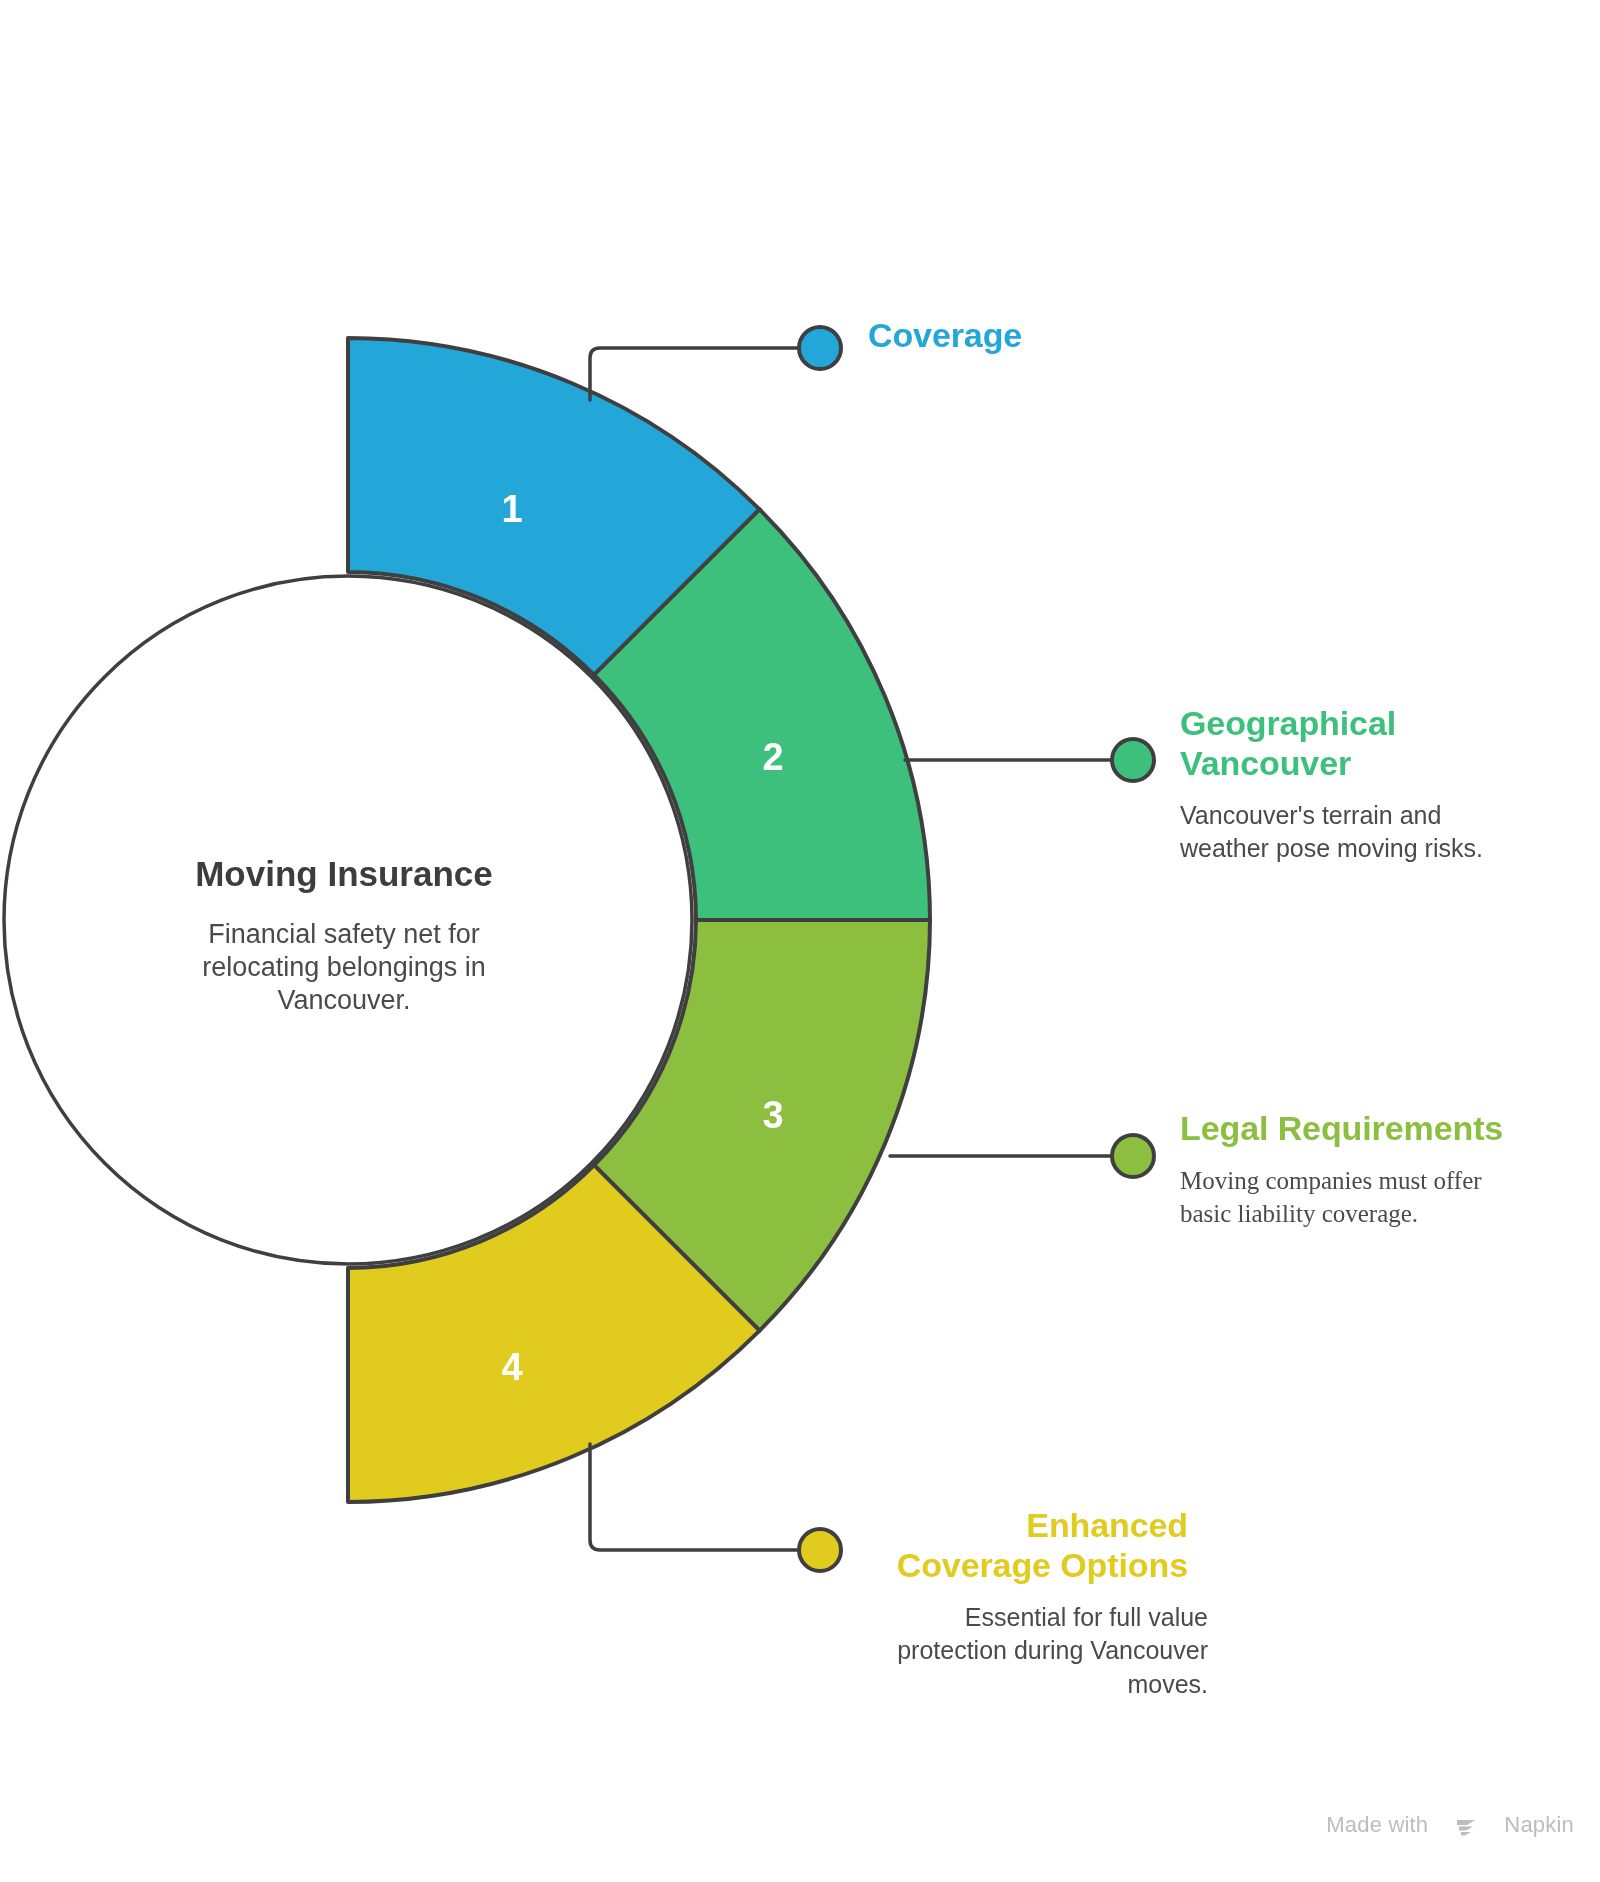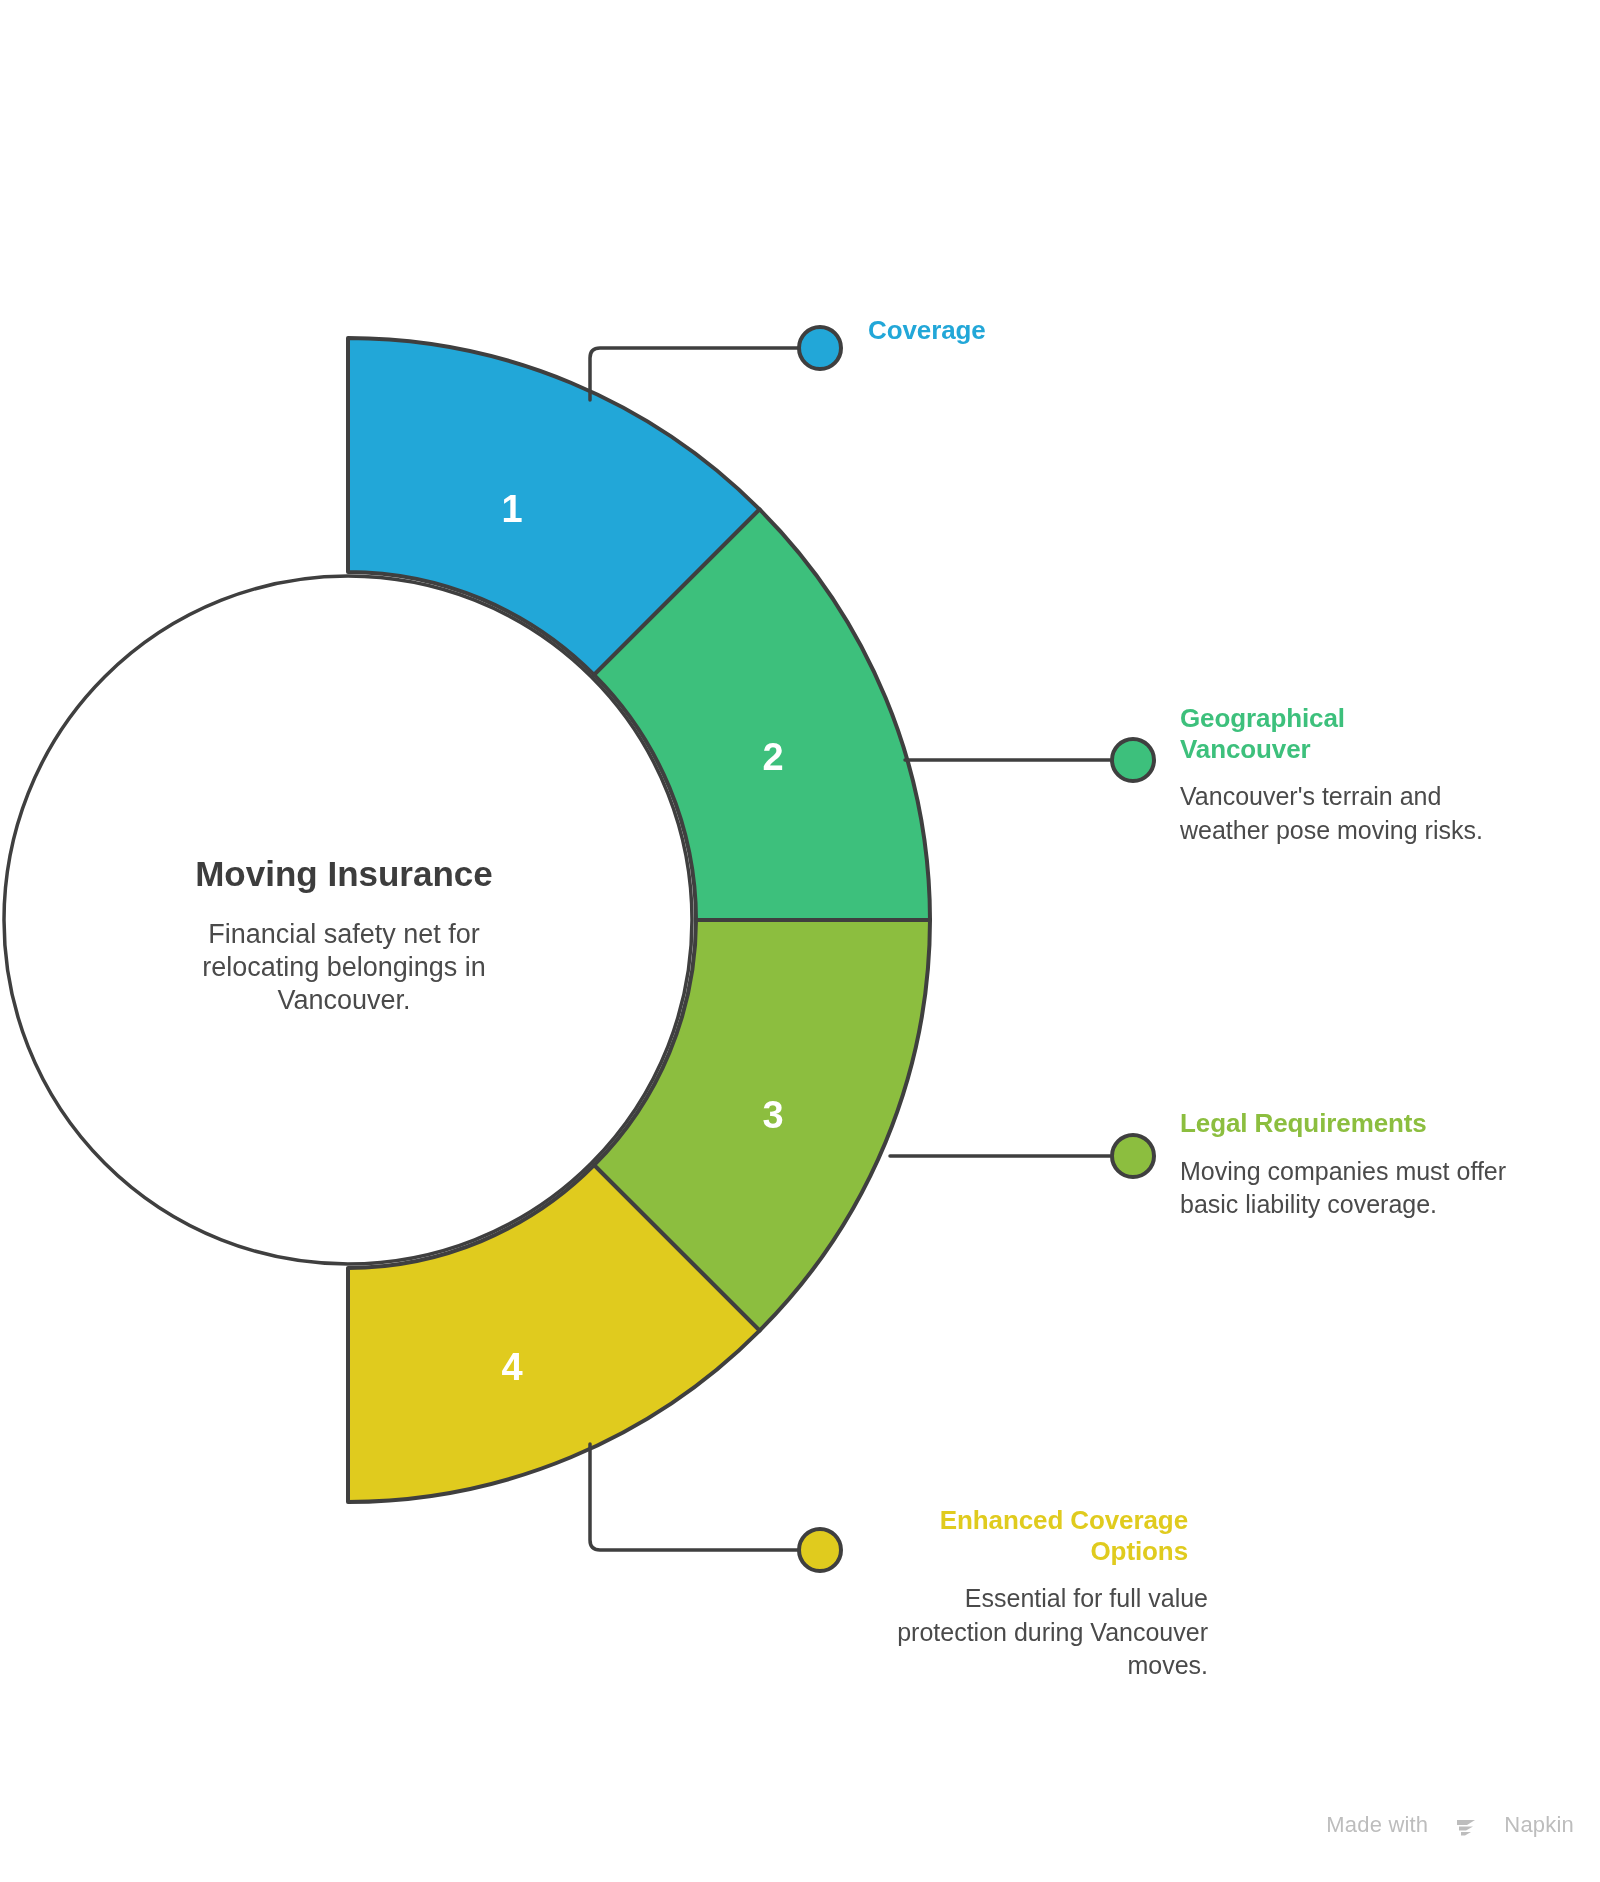--- a/index.html
+++ b/index.html
@@ -45,21 +45,21 @@
   .center-desc {
     font-family: "Liberation Sans", sans-serif;
     font-size: 27px;
     fill: #4a4a4a;
     text-anchor: middle;
   }
   .callout {
     position: absolute;
   }
   .callout-title {
-    font-size: 26px;
+    font-size: 34px;
     font-weight: bold;
     line-height: 1.18;
     margin: 0 0 0 0;
     letter-spacing: -0.1px;
   }
   .callout-desc {
     font-size: 25px;
     line-height: 1.33;
     color: #4a4a4a;
     margin: 16px 0 0 0;
@@ -145,21 +145,21 @@
     <div class="callout-title" style="color:#22A7D8;">Coverage</div>
   </div>
 
   <div class="callout" style="left:1180px; top:703px; width:330px;">
     <div class="callout-title" style="color:#3DC07C; width:250px;">Geographical Vancouver</div>
     <div class="callout-desc" style="width:345px;">Vancouver's terrain and weather pose moving risks.</div>
   </div>
 
   <div class="callout" style="left:1180px; top:1108px; width:340px;">
     <div class="callout-title" style="color:#8CBE3F;">Legal Requirements</div>
-    <div class="callout-desc" style="width:350px;">Moving companies must offer basic liability coverage.</div>
+    <div class="callout-desc" style="width:350px;font-family:Liberation Serif, serif;">Moving companies must offer basic liability coverage.</div>
   </div>
 
   <div class="callout" style="left:868px; top:1505px; width:330px;text-align:right;">
     <div class="callout-title" style="color:#E0CB1E; width:320px;">Enhanced Coverage Options</div>
     <div class="callout-desc" style="width:340px;">Essential for full value protection during Vancouver moves.</div>
   </div>
 
   <div class="watermark">
     <span>Made with</span>
     <span class="nap-mark">

